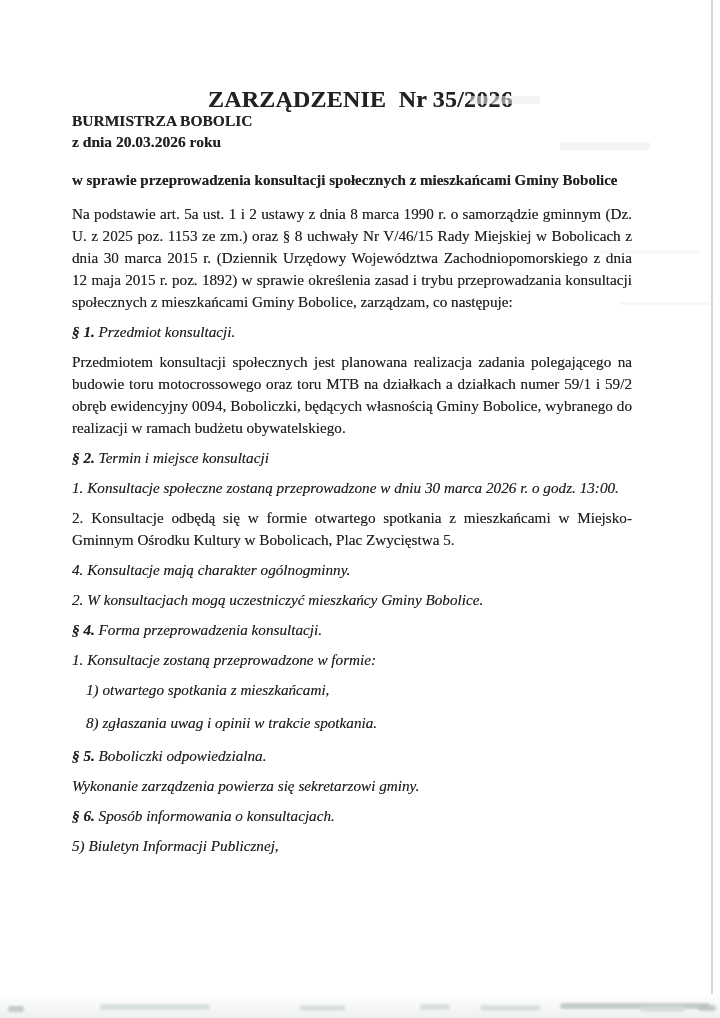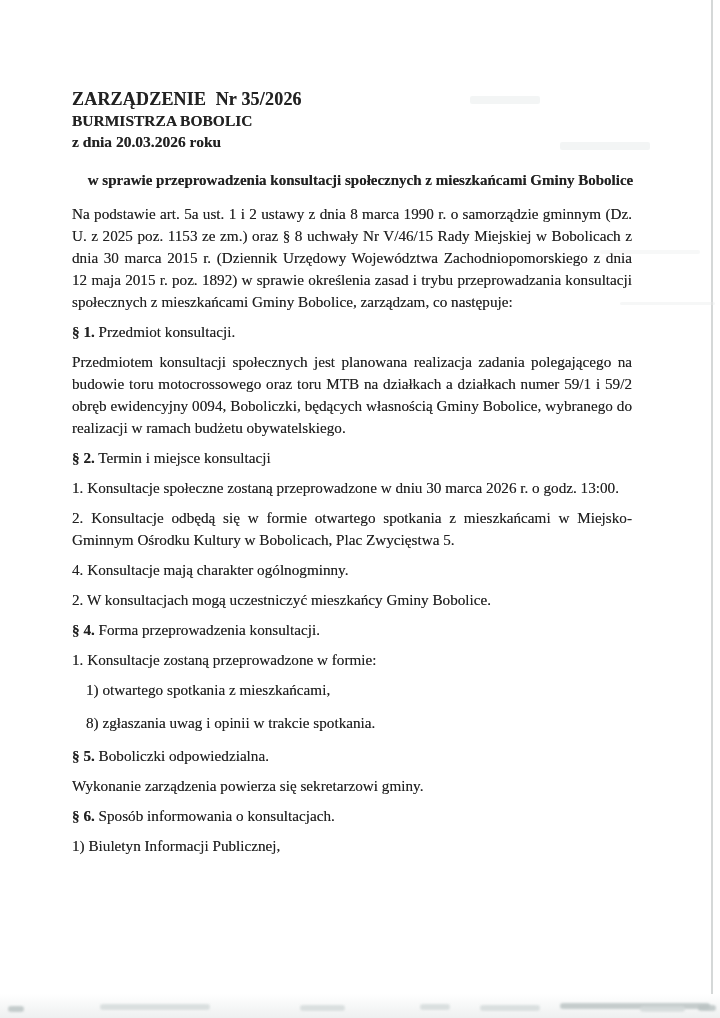--- a/index.html
+++ b/index.html
@@ -17,50 +17,50 @@
   }
   .page {
     position: absolute;
     left: 72px;
     top: 0;
     width: 577px;
     padding-top: 89px;
     text-shadow: 0 0 0.5px rgba(30,30,30,0.55);
   }
   .doc-title-line1 {
-    font-size: 18px;
+    font-size: 24px;
     font-weight: bold;
     line-height: 21px;
-    text-align: left;
+    text-align: center;
     letter-spacing: 0.2px;
   }
   .doc-title-line2, .doc-title-line3 {
     font-size: 15.5px;
     font-weight: bold;
     line-height: 21px;
     text-align: left;
   }
   .subject {
     margin-top: 17px;
     margin-bottom: 12px;
     font-size: 15px;
     font-weight: bold;
     line-height: 22px;
-    text-align: center;
     white-space: nowrap;
   }
   p.blk {
     margin: 0 17px 8px 0;
     font-size: 15.2px;
     line-height: 22px;
     text-align: justify;
   }
   p.one {
     white-space: nowrap;
     text-align: left;
+    font-style: italic;
   }
   p.sub {
     padding-left: 14px;
     margin-bottom: 11px;
   }
   .b { font-weight: bold; }
 
   
   .edge-line-right {
     position: absolute;
@@ -120,21 +120,21 @@
 
   <p class="blk one"><span class="b">§ 4.</span> <span>Forma przeprowadzenia konsultacji.</span></p>
   <p class="blk one">1. Konsultacje zostaną przeprowadzone w formie:</p>
   <p class="blk one sub">1) otwartego spotkania z mieszkańcami,</p>
   <p class="blk one sub">8) zgłaszania uwag i opinii w trakcie spotkania.</p>
 
   <p class="blk one"><span class="b">§ 5.</span> <span>Boboliczki odpowiedzialna.</span></p>
   <p class="blk one">Wykonanie zarządzenia powierza się sekretarzowi gminy.</p>
 
   <p class="blk one"><span class="b">§ 6.</span> <span>Sposób informowania o konsultacjach.</span></p>
-  <p class="blk one">1) Biuletyn Informacji Publicznej,</p>
+  <p class="blk one">5) Biuletyn Informacji Publicznej,</p>
 
 </div>
 
 <div class="edge-line-right"></div>
 <div class="streak" style="left:470px; top:96px;  width:70px;  height:8px;"></div>
 <div class="streak" style="left:560px; top:142px; width:90px;  height:8px;"></div>
 <div class="streak" style="left:600px; top:250px; width:100px; height:4px; opacity:0.35;"></div>
 <div class="streak" style="left:620px; top:302px; width:95px;  height:3px; opacity:0.4;"></div>
 
 <div class="noise-band">

